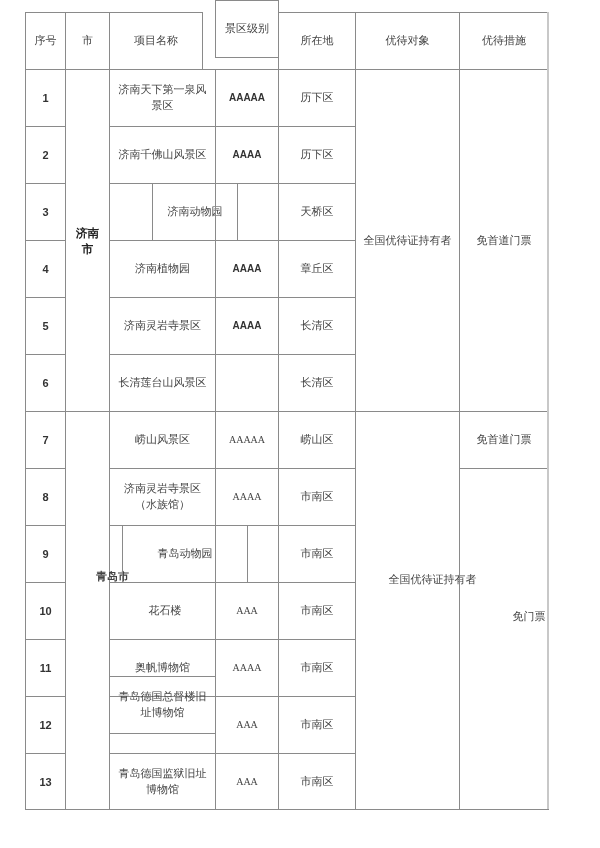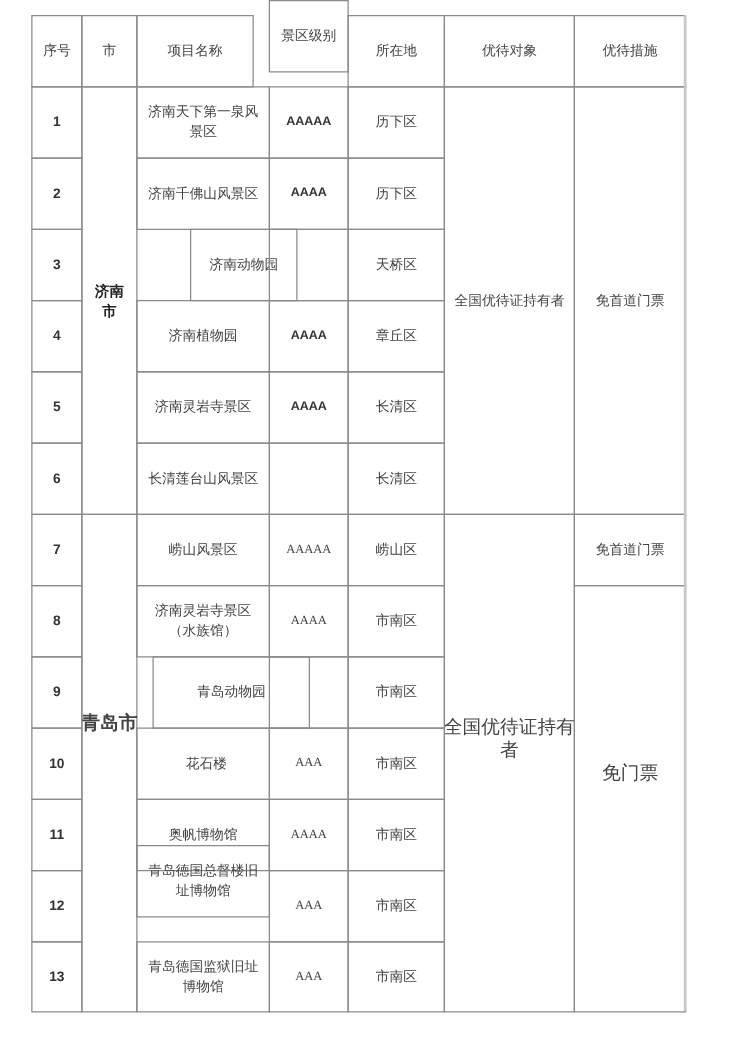--- a/index.html
+++ b/index.html
@@ -4,24 +4,24 @@
 <style>
   html, body { margin: 0; padding: 0; background: #ffffff; }
   body { width: 600px; height: 848px; position: relative; overflow: hidden;
          font-family: "DejaVu Serif", "Liberation Serif", serif; color: #333; }
   .cell { position: absolute; box-sizing: border-box; border: 1px solid #8a8a8a;
           display: flex; align-items: center; justify-content: center; text-align: center;
           font-size: 11px; line-height: 16px; padding: 0 6px; }
   .num { font-family: "Liberation Sans", "DejaVu Sans", sans-serif; font-size: 11px; font-weight: 600; color: #333; }
   .lvl-sans { font-family: "Liberation Sans", "DejaVu Sans", sans-serif; font-size: 10px; font-weight: 600; color: #333; }
   .lvl-serif { font-family: "Liberation Serif", "DejaVu Serif", serif; font-size: 10px; color: #444; }
-  .city { font-weight: bold; font-size: 11.5px; color: #222; }
+  .city { font-weight: bold; font-size: 11.5px; color: #222; font-family: Liberation Serif, serif; }
   .hdr { font-size: 11px; color: #444; }
   .txt { font-size: 11px; color: #444; }
-  .abs-label { position: absolute; font-size: 15px; text-align: center; color: #444; }
+  .abs-label { position: absolute; font-size: 11px; text-align: center; color: #444; margin-left: 25px; }
   .right-border { position: absolute; left: 547px; top: 12px; width: 2px; height: 797px; background: #c8c8c8; }
 </style>
 </head>
 <body>
 
 <div>
 
   <div class="cell hdr" style="left:25px;top:12px;width:41px;height:58px;">序号</div>
   <div class="cell hdr" style="left:65px;top:12px;width:45px;height:58px;">市</div>
   <div class="cell hdr" style="left:109px;top:12px;width:94px;height:58px;">项目名称</div>

